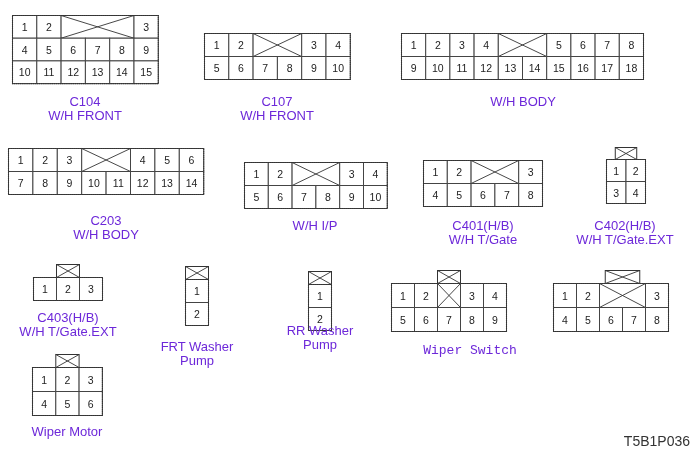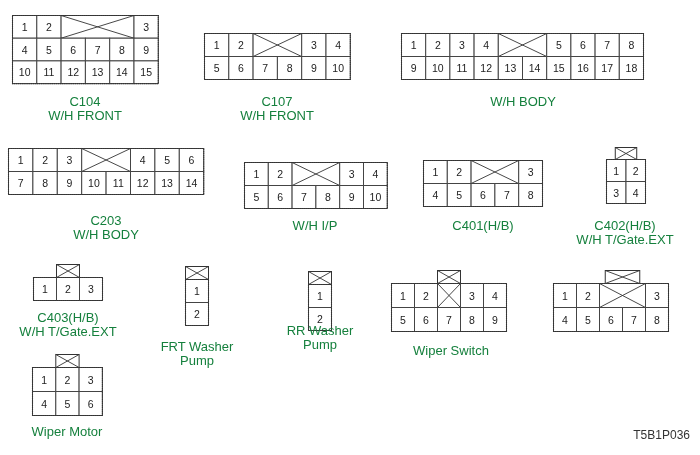--- a/index.html
+++ b/index.html
@@ -1,21 +1,21 @@
 <!DOCTYPE html>
 <html><head>
 <meta charset="utf-8">
 <style>
   html, body { margin:0; padding:0; background:#ffffff; }
   body { width:700px; height:455px; position:relative; overflow:hidden;
          font-family:"Liberation Sans", sans-serif; color:#222; }
   .conn { position:absolute; }
   .conn svg { position:absolute; left:0; top:0; overflow:visible; }
-  .cap { position:absolute; text-align:center; font-size:13px; line-height:14px; color:#15803d; white-space:nowrap; }
-  .code { position:absolute; right:10px; bottom:13px; font-size:12px; color:#333; }
+  .cap { position:absolute; text-align:center; font-size:13px; line-height:14px; color:#6d28d9; white-space:nowrap; }
+  .code { position:absolute; right:10px; bottom:6px; font-size:14px; color:#333; }
 </style>
 </head>
 <body>
 
 <div class="conn" style="left: 12px; top: 15px; width: 145.8px; height: 68.1px;">
     <svg width="147.8" height="70.1">
       <g transform="translate(0.5,0.5)">
         <g>
           <rect x="0" y="0" width="24.3" height="22.7" fill="#fff" stroke="#444" stroke-width="1" stroke-dasharray=""></rect>
           <text x="12.15" y="15.35" text-anchor="middle" font-size="10.5" fill="#222" font-family="Liberation Sans, sans-serif">1</text>
@@ -631,37 +631,38 @@
   </div>
 <div class="cap" style="left: 26px; width: 160px; top: 214px;">
     <div>C203</div>
     <div>W/H BODY</div>
   </div>
 <div class="cap" style="left: 235px; width: 160px; top: 219px;">
     <div>W/H I/P</div>
   </div>
 <div class="cap" style="left: 403px; width: 160px; top: 219px;">
     <div>C401(H/B)</div>
+    <div>W/H T/Gate</div>
   </div>
 <div class="cap" style="left: 545px; width: 160px; top: 219px;">
     <div>C402(H/B)</div>
     <div>W/H T/Gate.EXT</div>
   </div>
 <div class="cap" style="left: -12px; width: 160px; top: 311px;">
     <div>C403(H/B)</div>
     <div>W/H T/Gate.EXT</div>
   </div>
 <div class="cap" style="left: 117px; width: 160px; top: 340px;">
     <div>FRT Washer</div>
     <div>Pump</div>
   </div>
 <div class="cap" style="left: 240px; width: 160px; top: 324px;">
     <div>RR Washer</div>
     <div>Pump</div>
   </div>
-<div class="cap" style="left: 371px; width: 160px; top: 344px;">
+<div class="cap" style="left: 390px; width: 160px; top: 344px; font-family: Liberation Mono, monospace;">
     <div>Wiper Switch</div>
   </div>
 <div class="cap" style="left: 530px; width: 160px; top: 345px;">
   </div>
 <div class="cap" style="left: -13px; width: 160px; top: 425px;">
     <div>Wiper Motor</div>
   </div>
 
 </body></html>

